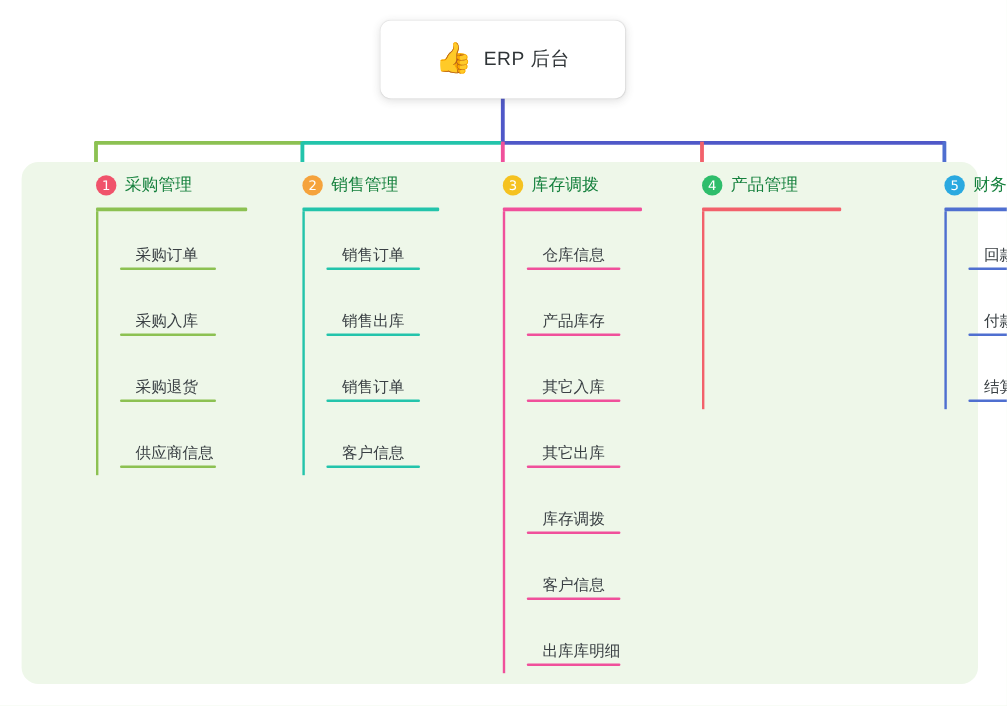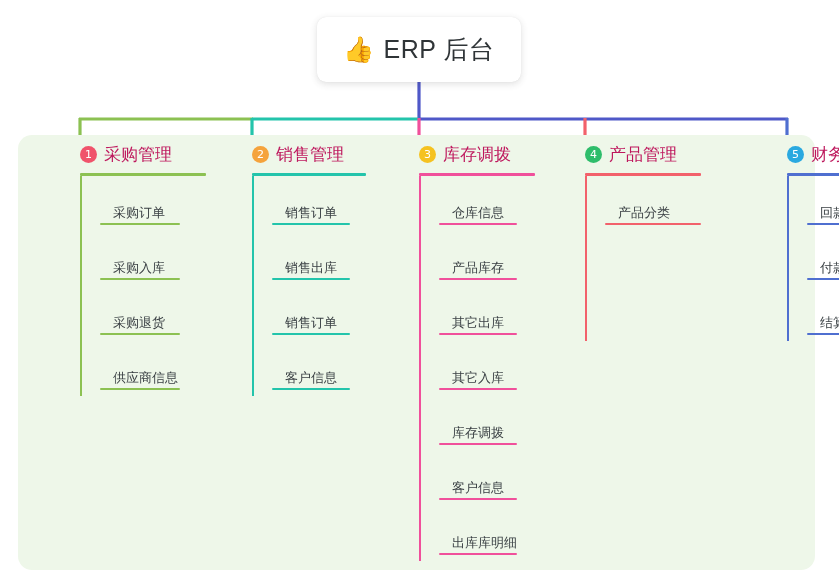--- a/index.html
+++ b/index.html
@@ -15,41 +15,41 @@
   
   #root-card{
     position:absolute;left:317px;top:17px;width:204px;height:65px;
     background:#ffffff;border-radius:9px;
     box-shadow:0 2px 7px rgba(60,60,60,.16), 0 0 1px rgba(0,0,0,.10);
     display:flex;align-items:center;justify-content:center;
     box-sizing:border-box;
   }
   #root-card .inner{display:flex;align-items:center;gap:9px;}
   #root-emoji{font-size:25px;line-height:1;}
-  #root-text{font-size:25px;color:#2f3437;letter-spacing:.5px;white-space:nowrap;}
+  #root-text{font-size:16px;color:#2f3437;letter-spacing:.5px;white-space:nowrap;}
 
   
   #connectors{position:absolute;left:0;top:0;width:839px;height:588px;pointer-events:none;}
 
   
   #panel{
     position:absolute;left:18px;top:135px;width:797px;height:435px;
     background:#eef7e9;border-radius:14px;
   }
 
   
   #columns{position:absolute;left:18px;top:135px;width:797px;height:435px;}
   .column{position:absolute;top:0;}
   .col-head{display:flex;align-items:center;gap:7px;height:38px;padding-left:20px;box-sizing:border-box;}
   .badge{
     width:17px;height:17px;border-radius:50%;
     color:#fff;font-size:11px;line-height:17px;text-align:center;
     flex:0 0 auto;font-family:"DejaVu Sans",sans-serif;
   }
-  .col-title{font-size:17px;color:#be185d;white-space:nowrap;}
+  .col-title{font-size:14px;color:#15803d;white-space:nowrap;}
   .head-rule{height:3px;margin-left:20px;border-radius:1px;}
 
   .items{position:relative;padding-left:20px;box-sizing:border-box;}
   .spine{position:absolute;left:20px;top:0;width:2px;}
   .item{position:relative;height:55px;box-sizing:border-box;}
   .item-label{
     position:absolute;left:33px;bottom:9px;
     font-size:13px;color:#3a4044;white-space:nowrap;
   }
   .item-rule{position:absolute;left:20px;bottom:6px;height:1.6px;border-radius:1px;}
@@ -146,25 +146,25 @@
           <div class="spine" style="background: rgb(240, 80, 155); height: 385px;"></div>
           <div class="item">
             <span class="item-label">仓库信息</span>
             <div class="item-rule" style="width: 78px; background: rgb(240, 80, 155);"></div>
           </div>
           <div class="item">
             <span class="item-label">产品库存</span>
             <div class="item-rule" style="width: 78px; background: rgb(240, 80, 155);"></div>
           </div>
           <div class="item">
+            <span class="item-label">其它入库</span>
+            <div class="item-rule" style="width: 78px; background: rgb(240, 80, 155);"></div>
+          </div>
+          <div class="item">
             <span class="item-label">其它出库</span>
-            <div class="item-rule" style="width: 78px; background: rgb(240, 80, 155);"></div>
-          </div>
-          <div class="item">
-            <span class="item-label">其它入库</span>
             <div class="item-rule" style="width: 78px; background: rgb(240, 80, 155);"></div>
           </div>
           <div class="item">
             <span class="item-label">库存调拨</span>
             <div class="item-rule" style="width: 78px; background: rgb(240, 80, 155);"></div>
           </div>
           <div class="item">
             <span class="item-label">客户信息</span>
             <div class="item-rule" style="width: 78px; background: rgb(240, 80, 155);"></div>
           </div>
@@ -175,24 +175,20 @@
         </div>
       </div>
       <div class="column" style="left: 547px;">
         <div class="col-head">
           <span class="badge" style="background: rgb(46, 189, 107);">4</span>
           <span class="col-title">产品管理</span>
         </div>
         <div class="head-rule" style="width: 116px; background: rgb(242, 97, 107);"></div>
         <div class="items">
           <div class="spine" style="background: rgb(242, 97, 107); height: 165px;"></div>
-          <div class="item">
-            <span class="item-label">产品分类</span>
-            <div class="item-rule" style="width: 96px; background: rgb(242, 97, 107);"></div>
-          </div>
         </div>
       </div>
       <div class="column" style="left: 749px;">
         <div class="col-head">
           <span class="badge" style="background: rgb(42, 169, 224);">5</span>
           <span class="col-title">财务管理</span>
         </div>
         <div class="head-rule" style="width: 118px; background: rgb(79, 111, 208);"></div>
         <div class="items">
           <div class="spine" style="background: rgb(79, 111, 208); height: 165px;"></div>

